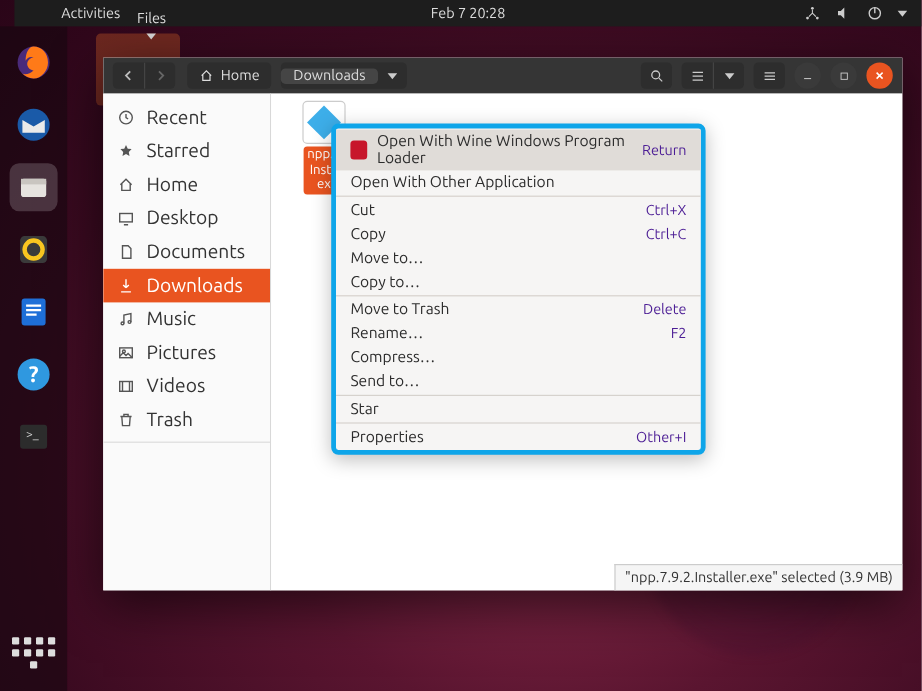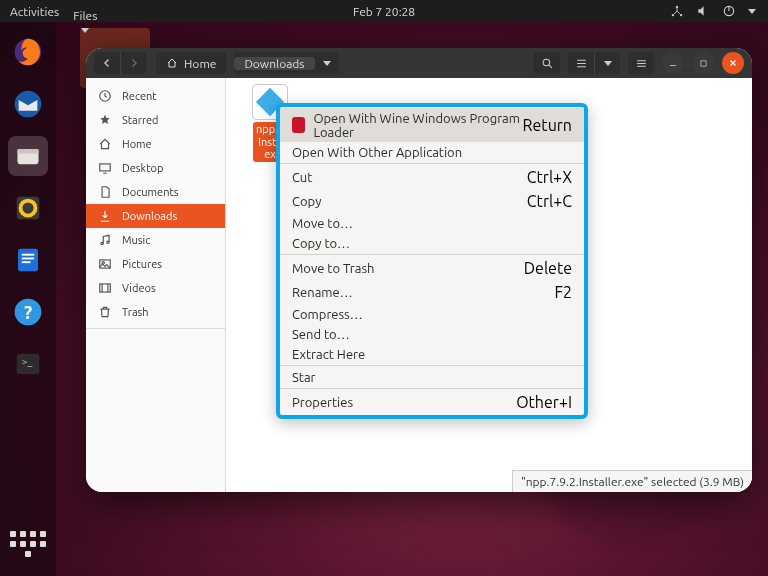--- a/index.html
+++ b/index.html
@@ -3,77 +3,77 @@
 <meta charset="utf-8">
 <style>
 * { margin: 0; padding: 0; box-sizing: border-box; font-family: Ubuntu, "Segoe UI", sans-serif; }
 body { width: 768px; height: 576px; background: #4a1028; overflow: hidden; position: relative; }
 
 
 .wallpaper { position: absolute; inset: 0; background: radial-gradient(ellipse at 60% 70%, #8a2a4a 0%, #5a1530 35%, #3a0a20 70%, #2a0518 100%); z-index: 0; }
 .wallpaper::before { content: ""; position: absolute; right: 50px; bottom: 30px; width: 180px; height: 180px; border-radius: 50%; background: radial-gradient(circle, rgba(80,20,50,.6), rgba(60,10,40,.2)); filter: blur(4px); }
 
 
-.topbar { position: absolute; top:0; left:0; right:0; height: 22px; background: #1d1d1d; color: #ddd; display: flex; align-items: center; font-size: 12px; z-index: 5; }
+.topbar { position: absolute; top:0; left:12px; right:0; height: 22px; background: #1d1d1d; color: #ddd; display: flex; align-items: center; font-size: 12px; z-index: 5; padding-left: 29px; }
 .topbar .left { display: flex; align-items: center; gap: 14px; padding-left: 10px; }
 .topbar .center { position: absolute; left: 50%; transform: translateX(-50%); }
 .topbar .right { margin-left: auto; display: flex; align-items: center; gap: 12px; padding-right: 12px; }
 .topbar .menuapp { display: flex; align-items: center; gap: 6px; flex-direction: column; }
 .tri { width: 0; height: 0; border-left: 4px solid transparent; border-right: 4px solid transparent; border-top: 5px solid #ccc; display: inline-block; }
 
 
 .dock { position: absolute; left: 0; top: 22px; bottom: 0; width: 56px; background: rgba(20,8,14,.55); z-index: 4; display: flex; flex-direction: column; align-items: center; padding-top: 10px; gap: 12px; }
 .dock .launcher { width: 40px; height: 40px; border-radius: 8px; display: flex; align-items: center; justify-content: center; font-size: 20px; color: #fff; }
 .dock .launcher.active { background: rgba(255,255,255,.18); }
 .dock .apps-button { margin-top: auto; margin-bottom: 14px; width: 36px; height: 36px; display: flex; flex-wrap: wrap; gap: 4px; justify-content: center; align-content: center; }
 .dock .apps-button span { width: 6px; height: 6px; background: #ddd; border-radius: 1px; }
 
 
 .desk-home { position: absolute; top: 28px; left: 80px; width: 70px; height: 60px; background: rgba(220,100,40,.35); border-radius: 4px; z-index: 1; display:flex; align-items:center; justify-content:center; }
 .desk-home svg { width: 44px; height: 38px; }
 
 
-.window { position: absolute; top: 48px; left: 86px; width: 666px; height: 444px; background: #fff; border-radius: 16px; box-shadow: 0 12px 40px rgba(0,0,0,.6); z-index: 3; overflow: hidden; display: flex; flex-direction: column; }
+.window { position: absolute; top: 48px; left: 86px; width: 666px; height: 444px; background: #fff; border-radius: 0; box-shadow: 0 12px 40px rgba(0,0,0,.6); z-index: 3; overflow: hidden; display: flex; flex-direction: column; }
 .titlebar { height: 30px; background: #353535; display: flex; align-items: center; padding: 0 8px; gap: 4px; }
 .navseg { display: flex; background: #2d2d2d; border-radius: 4px; overflow: hidden; }
 .navbtn { width: 26px; height: 22px; display:flex; align-items:center; justify-content:center; color: #bbb; }
 .navbtn + .navbtn { border-left: 1px solid #444; }
 .pathseg { display:flex; align-items:center; background:#2d2d2d; border-radius:4px; height:22px; margin-left:6px; }
 .pathpart { display:flex; align-items:center; gap:6px; padding:0 10px; color:#ddd; font-size:12px; }
 .pathpart.active { background:#454545; border-radius:4px; }
 .titlebar .spacer { flex: 1; }
 .tbtn { width: 26px; height: 22px; background: #2d2d2d; border-radius:4px; color:#ccc; display:flex; align-items:center; justify-content:center; font-size:12px; }
 .tbtn-group { display:flex; background:#2d2d2d; border-radius:4px; }
 .tbtn-group .tbtn { background: transparent; border-radius:0; }
 .tbtn-group .tbtn + .tbtn { border-left:1px solid #444; }
 .winctrl { width: 22px; height: 22px; border-radius: 50%; display:flex; align-items:center; justify-content:center; color:#ccc; margin-left:4px; }
 .winctrl.close { background: #e95420; color:#fff; }
 .winctrl.dim { background: #3a3a3a; }
 
 .body { flex:1; display:flex; min-height:0; }
-.sidebar { width: 140px; background: #fafafa; border-right: 1px solid #d8d8d8; padding-top: 6px; font-size: 11px; color:#333; }
+.sidebar { width: 140px; background: #fafafa; border-right: 1px solid #d8d8d8; padding-top: 6px; font-size: 16px; color:#333; }
 .side-item { display:flex; align-items:center; gap:10px; padding: 5px 12px; }
 .side-item.selected { background:#e95420; color:#fff; }
 .side-sep { height:1px; background:#ddd; margin: 4px 0; }
 .side-icon { width:14px; height:14px; display:flex; align-items:center; justify-content:center; color:#555; }
 .side-item.selected .side-icon { color:#fff; }
 
 .content { flex:1; position:relative; background:#fff; }
 .file { position:absolute; top:6px; left:16px; width:56px; display:flex; flex-direction:column; align-items:center; }
 .file-icon { width:36px; height:36px; background:#fff; border:1px solid #ccc; border-radius:4px; display:flex; align-items:center; justify-content:center; }
 .file-icon-inner { width:20px; height:20px; background:#3daee9; transform: rotate(45deg); }
 .file-label { margin-top:2px; font-size:11px; text-align:center; background:#e95420; color:#fff; border-radius:3px; padding:1px 3px; line-height:1.15; }
 
 .statusbar { position:absolute; bottom:0; right:0; height:22px; background:#f5f5f5; border-top:1px solid #ccc; border-left:1px solid #ccc; padding:0 8px; font-size:12px; color:#333; display:flex; align-items:center; }
 
 
 .ctx { position:absolute; top:25px; left:50px; width:312px; background:#f6f5f4; border:4px solid #0ea5e9; border-radius:6px; box-shadow: 0 4px 16px rgba(0,0,0,.25); font-size:13px; padding:1px 0; z-index:10; }
 .ctx-item { display:flex; align-items:center; padding:3px 12px; color:#2c2c2c; }
 .ctx-item.hl { background:#e0dcd8; }
-.ctx-item .accel { margin-left:auto; color:#000000; font-size:16px;text-align:center; }
+.ctx-item .accel { margin-left:auto; color:#4c1d95; font-size:12px;text-align:center; }
 .ctx-item .appicon { width:16px; height:16px; background:#c7162b; border-radius:3px; margin-right:8px; }
 .ctx-sep { height:1px; background:#d6d2cd; margin:1px 0; }
 
 
 .ico { width:14px; height:14px; }
 </style>
 </head>
 <body>
 
 <div class="wallpaper"></div>
@@ -378,23 +378,20 @@
         <div class="ctx-item">
             <span>Rename…</span>
             <span class="accel">F2</span>
           </div>
         <div class="ctx-item">
             <span>Compress…</span>
           </div>
         <div class="ctx-item">
             <span>Send to…</span>
           </div>
-        <div class="ctx-item">
-            <span>Extract Here</span>
-          </div>
         <div class="ctx-sep"></div>
         <div class="ctx-item">
             <span>Star</span>
           </div>
         <div class="ctx-sep"></div>
         <div class="ctx-item">
             <span>Properties</span>
             <span class="accel">Other+I</span>
           </div>
       </div>

